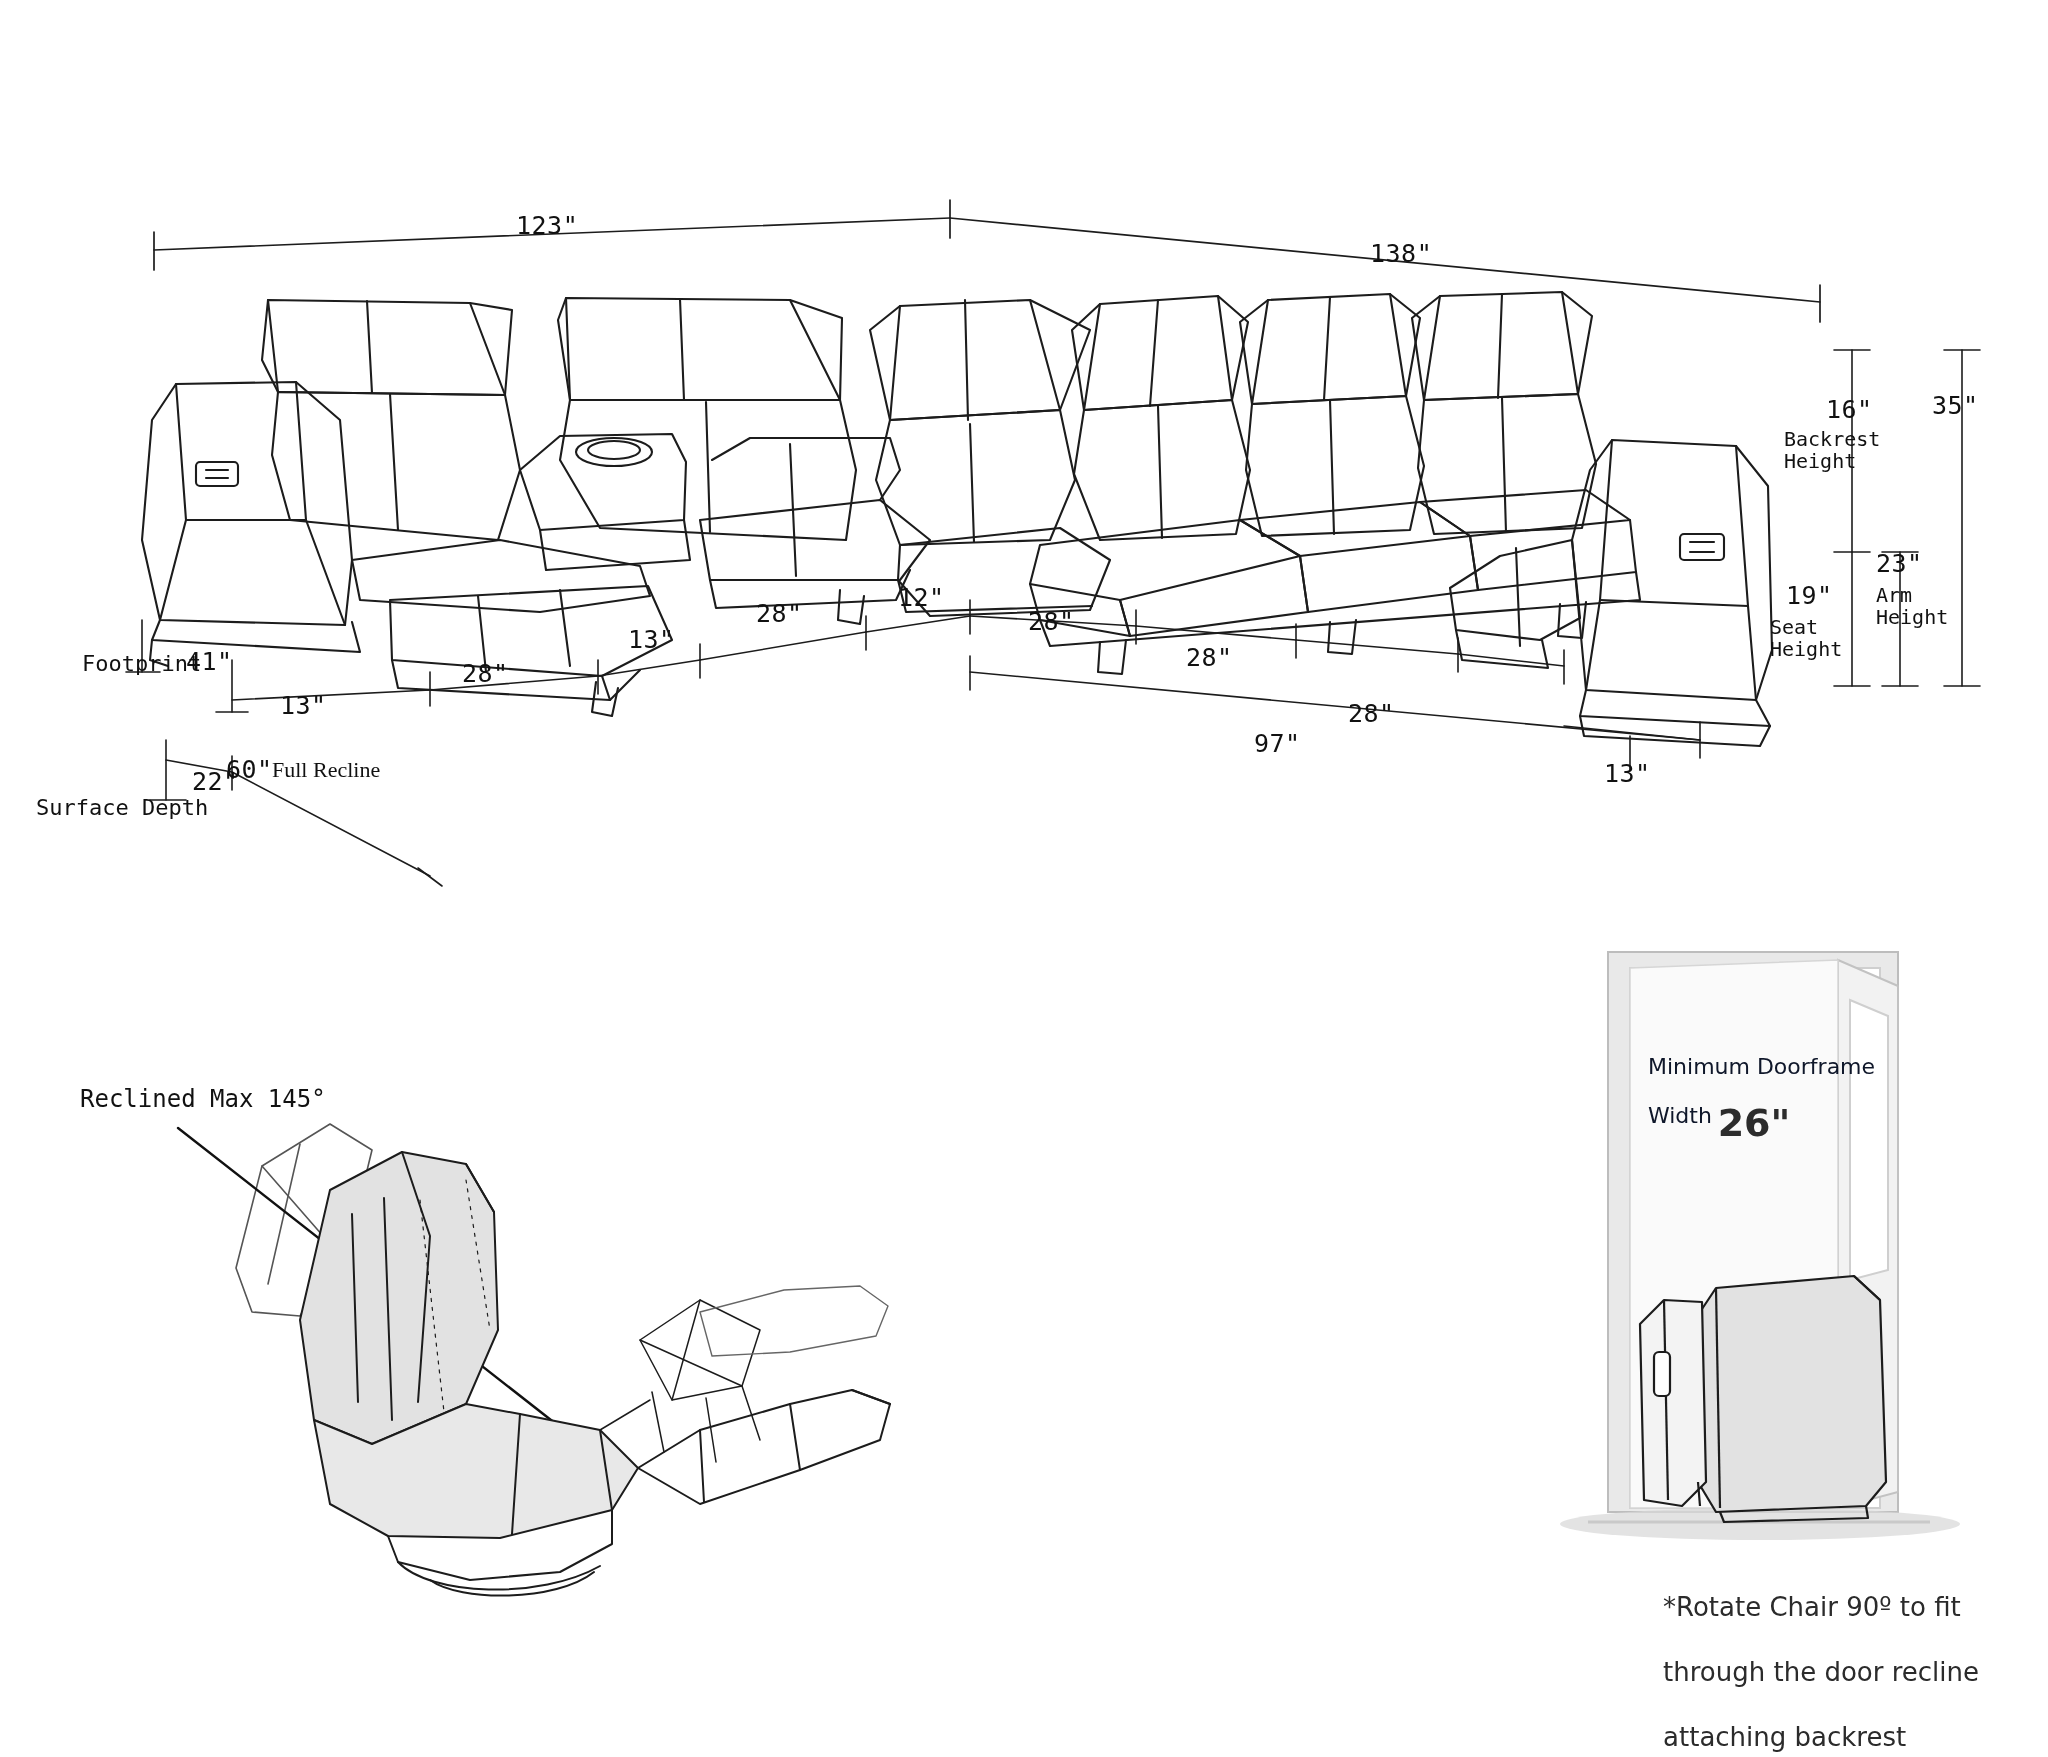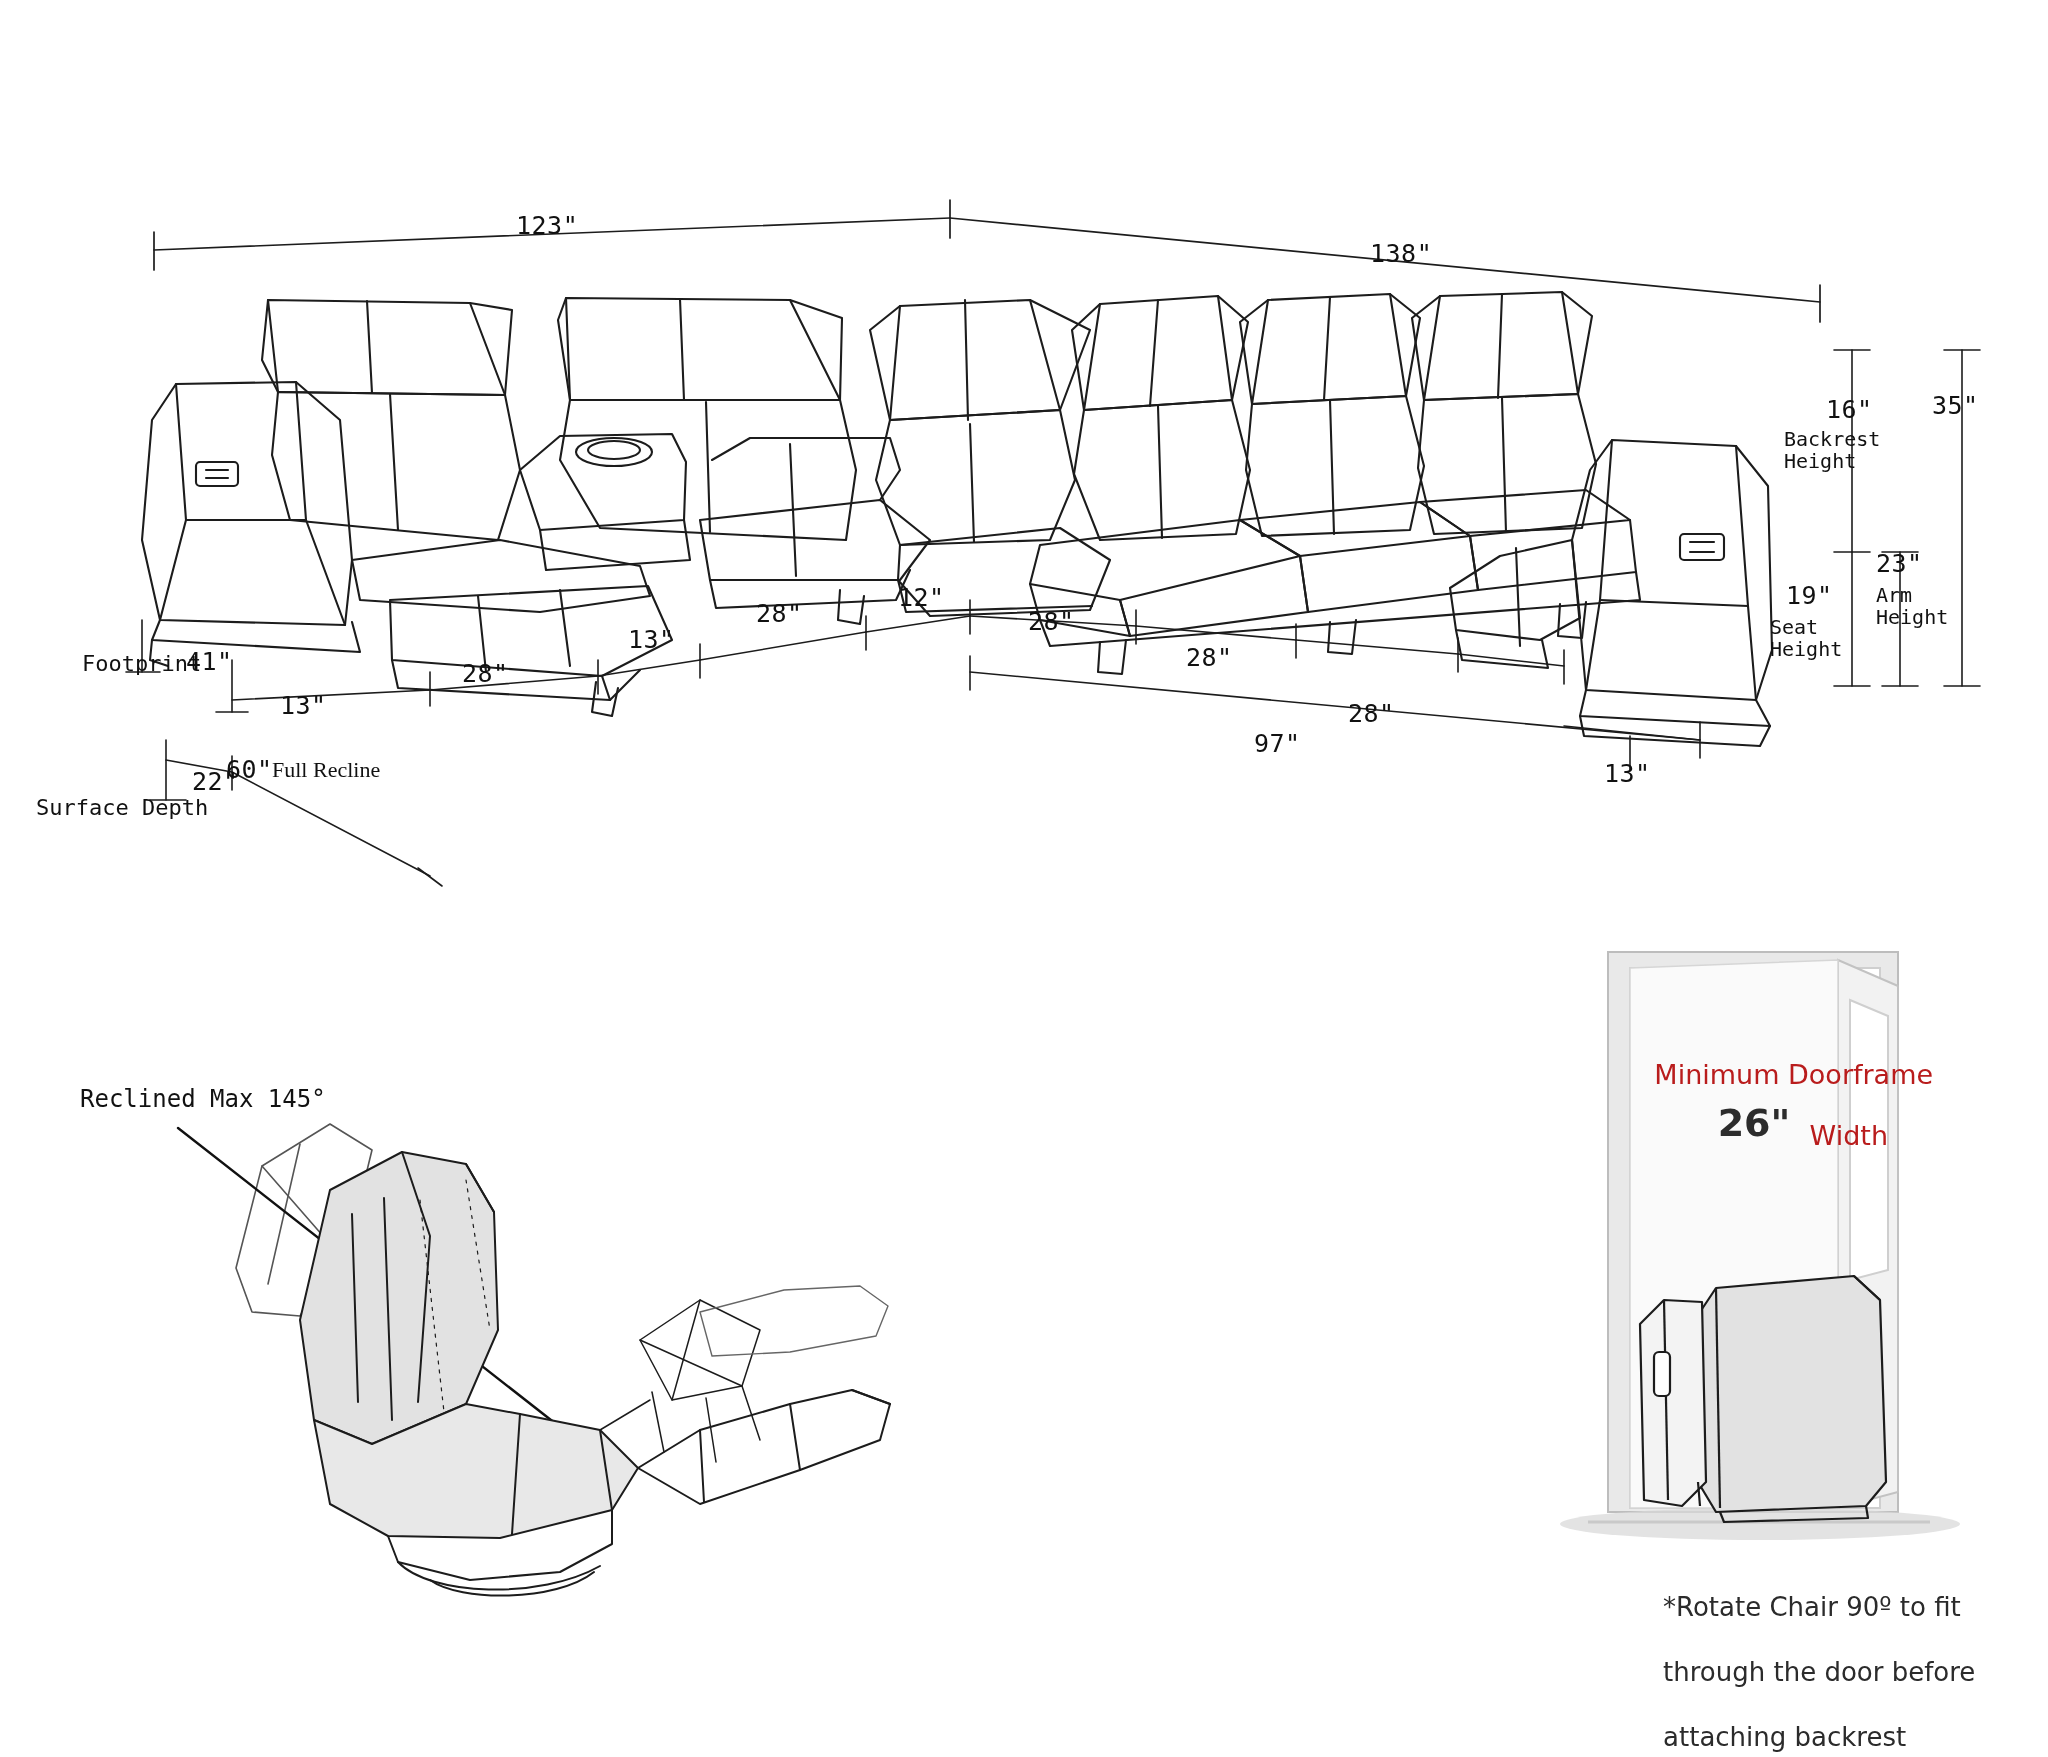--- a/index.html
+++ b/index.html
@@ -42,23 +42,23 @@
   .cap {
     font-size: 22px;
   }
   .cap-sm {
     font-size: 20px;
   }
   .note {
     font-size: 24px;
   }
   .door-title {
-    font-size: 27px;
-    color: #b91c1c;
-    text-align: right;
+    font-size: 22px;
+    color: #0f172a;
+    text-align: left;
     font-family: "DejaVu Sans", sans-serif;
   }
   .door-num {
     font-size: 38px;
     font-weight: bold;
     color: #2c2c2c;
     text-align: center;
     font-family: "DejaVu Sans", sans-serif;
   }
   .door-note {
@@ -399,17 +399,17 @@
   </svg>
 
   <div class="lbl door-title" style="left:1620px; top:1030px; width:268px;">
     <span>Minimum Doorframe</span><br>
     <span>Width</span>
   </div>
   <div class="lbl door-num" style="left:1620px; top:1102px; width:268px;">26"</div>
 
   <div class="lbl door-note" style="left:1630px; top:1558px; width:320px;">
     <span>*Rotate Chair 90º to fit</span><br>
-    <span>through the door before</span><br>
+    <span>through the door recline</span><br>
     <span>attaching backrest</span>
   </div>
 
 </div>
 
 </body></html>

